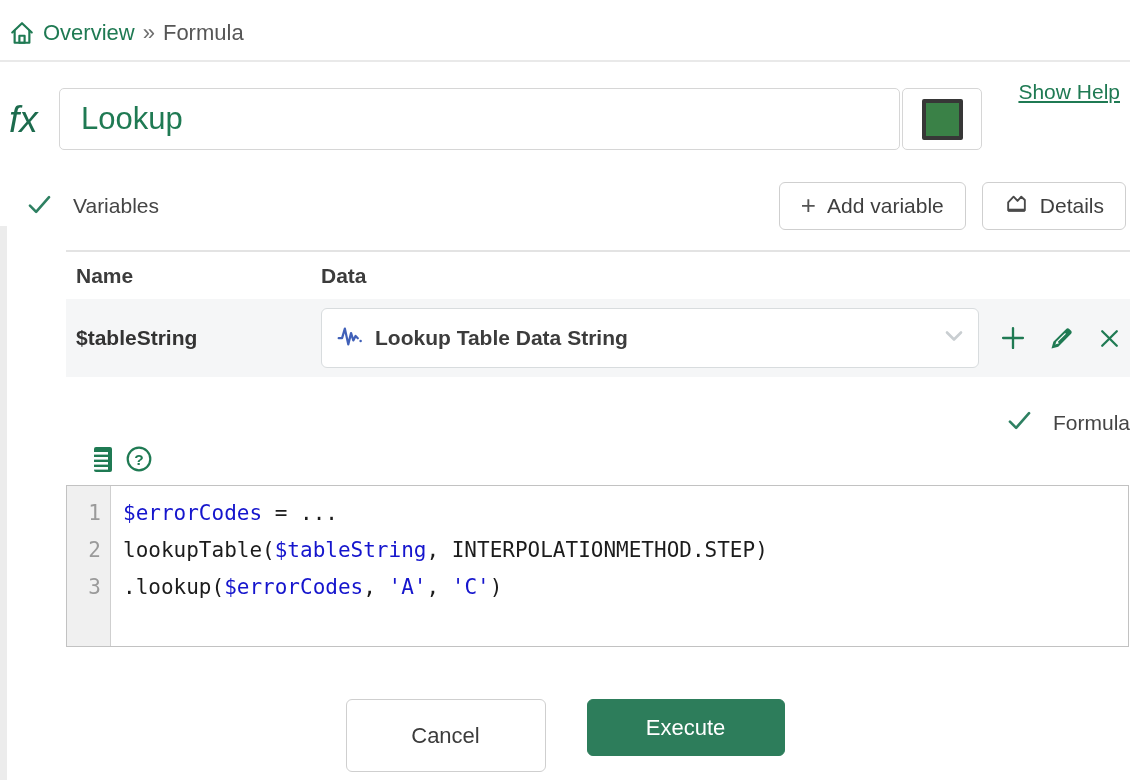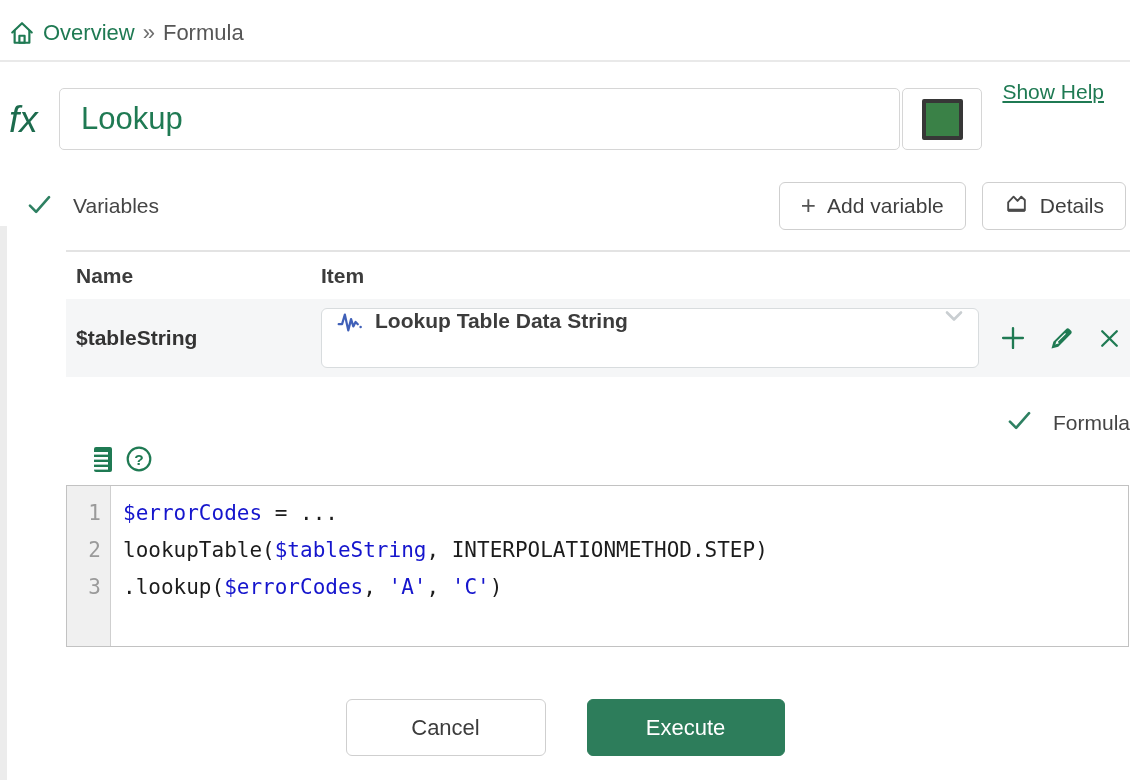--- a/index.html
+++ b/index.html
@@ -10,21 +10,21 @@
   }
   
   .breadcrumb{display:flex;align-items:flex-start;gap:8px;padding:20px 0 12px 9px;font-size:22px;}
   .crumb-link{color:#1f7a53;cursor:pointer;}
   .crumb-sep{color:#6f6f6f;}
   .crumb-current{color:#565656;}
   .top-divider{position:absolute;left:0;top:60px;width:1130px;height:2px;background:#e9e9e9;}
   .left-strip{position:absolute;left:0;top:226px;width:7px;height:554px;background:#ececec;}
 
   
-  .show-help{position:absolute;top:80px;right:26px;font-size:21px;color:#1f7a53;
+  .show-help{position:absolute;top:80px;right:10px;font-size:21px;color:#1f7a53;
     text-decoration:underline;cursor:pointer;}
   .fx-row{display:flex;align-items:stretch;height:62px;margin:30px 0 0 9px;}
   .fx-glyph{width:50px;display:flex;align-items:center;justify-content:flex-start;
     font-family:Liberation Sans, sans-serif;font-style:italic;font-size:37px;color:#1c6b4d;padding-top:2px;}
   .name-input{width:818px;height:60px;border:1px solid #d6d6d6;border-radius:5px;
     font-family:"Liberation Sans",sans-serif;font-size:31px;color:#1f7a53;
     padding:0 0 0 21px;outline:none;background:#fff;}
   .swatch-box{width:78px;height:60px;margin-left:2px;border:1px solid #d6d6d6;border-radius:5px;
     background:#fff;display:flex;align-items:center;justify-content:center;cursor:pointer;}
   .swatch{width:33px;height:33px;background:#3a8147;border:4px solid #373737;border-radius:2px;}
@@ -39,21 +39,21 @@
   .btn-light .plus-glyph{font-size:26px;color:#555;line-height:1;margin-top:-3px;}
 
   
   .var-table{margin:20px 0 0 66px;}
   .thead{display:flex;border-top:2px solid #e3e3e3;padding:12px 16px 11px 10px;
     font-weight:bold;font-size:21px;color:#3c3c3c;}
   .th-name{width:245px;}
   .trow{display:flex;align-items:center;background:#f5f6f7;padding:9px 6px 9px 10px;}
   .td-name{width:245px;font-weight:bold;font-size:21px;color:#333;}
   .item-dropdown{width:658px;height:60px;background:#fff;border:1px solid #d8dcde;border-radius:6px;
-    display:flex;align-items:flex-start;padding:0 14px 0 15px;cursor:pointer;box-sizing:border-box;}
+    display:flex;align-items:center;padding:0 14px 0 15px;cursor:pointer;box-sizing:border-box;}
   .item-dropdown .label{font-weight:bold;font-size:21px;color:#3c3c3c;margin-left:11px;}
   .item-dropdown .chev{margin-left:auto;}
   .row-actions{margin-left:auto;display:flex;align-items:center;gap:21px;margin-right:2px;}
   .icon-btn{cursor:pointer;display:flex;align-items:center;}
 
   
   .formula-row{margin-top:30px;}
   .formula-icons{display:flex;align-items:center;gap:9px;margin:6px 0 0 85px;}
 
   .editor{margin:11px 0 0 66px;width:1061px;height:160px;border:1px solid #c2c2c2;
@@ -63,21 +63,21 @@
     font-family:"DejaVu Sans Mono",monospace;font-size:21px;color:#9a9a9a;line-height:37px;}
   .code{padding:9px 0 0 12px;font-family:"DejaVu Sans Mono",monospace;font-size:21px;
     line-height:37px;color:#1c1c1c;}
   .code-line span{white-space:pre;}
   .tok-var{color:#1515cd;}
   .tok-str{color:#1515cd;}
   .tok-plain{color:#1c1c1c;}
 
   
   .footer{display:flex;justify-content:center;gap:41px;margin-top:52px;}
-  .btn-cancel{width:200px;height:57px;background:#fff;border:1px solid #cfcfcf;border-radius:6px;
+  .btn-cancel{width:200px;height:73px;background:#fff;border:1px solid #cfcfcf;border-radius:6px;
     font-size:22px;color:#3c3c3c;cursor:pointer;font-family:"Liberation Sans",sans-serif;}
   .btn-execute{width:198px;height:57px;background:#2d7d5b;border:1px solid #2d7d5b;border-radius:6px;
     font-size:22px;color:#fff;cursor:pointer;font-family:"Liberation Sans",sans-serif;}
 </style>
 </head>
 <body>
 
 <div class="left-strip"></div>
 
 <div class="breadcrumb">
@@ -124,21 +124,21 @@
         </svg>
       </span>
       <span>Details</span>
     </button>
   </div>
 </div>
 
 <div class="var-table">
   <div class="thead">
     <span class="th-name">Name</span>
-    <span>Item</span>
+    <span>Data</span>
   </div>
   <div class="trow">
     <span class="td-name">$tableString</span>
     <div class="item-dropdown">
       <span>
         <svg width="27" height="27" viewBox="0 0 24 24" fill="none" stroke="#4060b8" stroke-width="2" stroke-linecap="round" stroke-linejoin="round">
           <path d="M1.5 13.5 H4.5 L7 5 L10 19 L12.5 9 L14.5 15.5 L16.5 11.5 L18.5 13.5"></path>
           <circle cx="21" cy="16" r="1.1" fill="#4060b8" stroke="none"></circle>
         </svg>
       </span>

